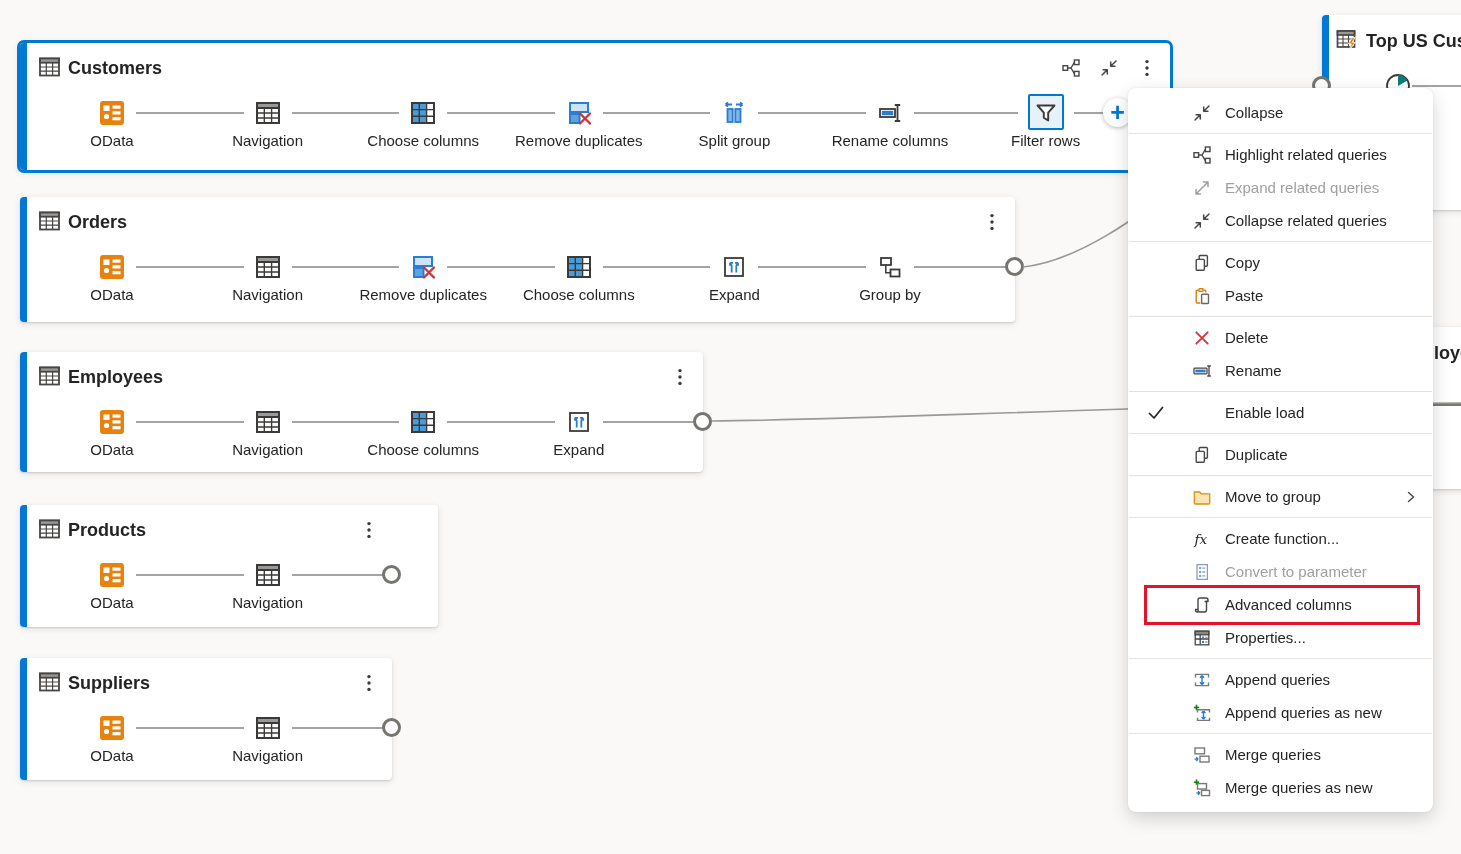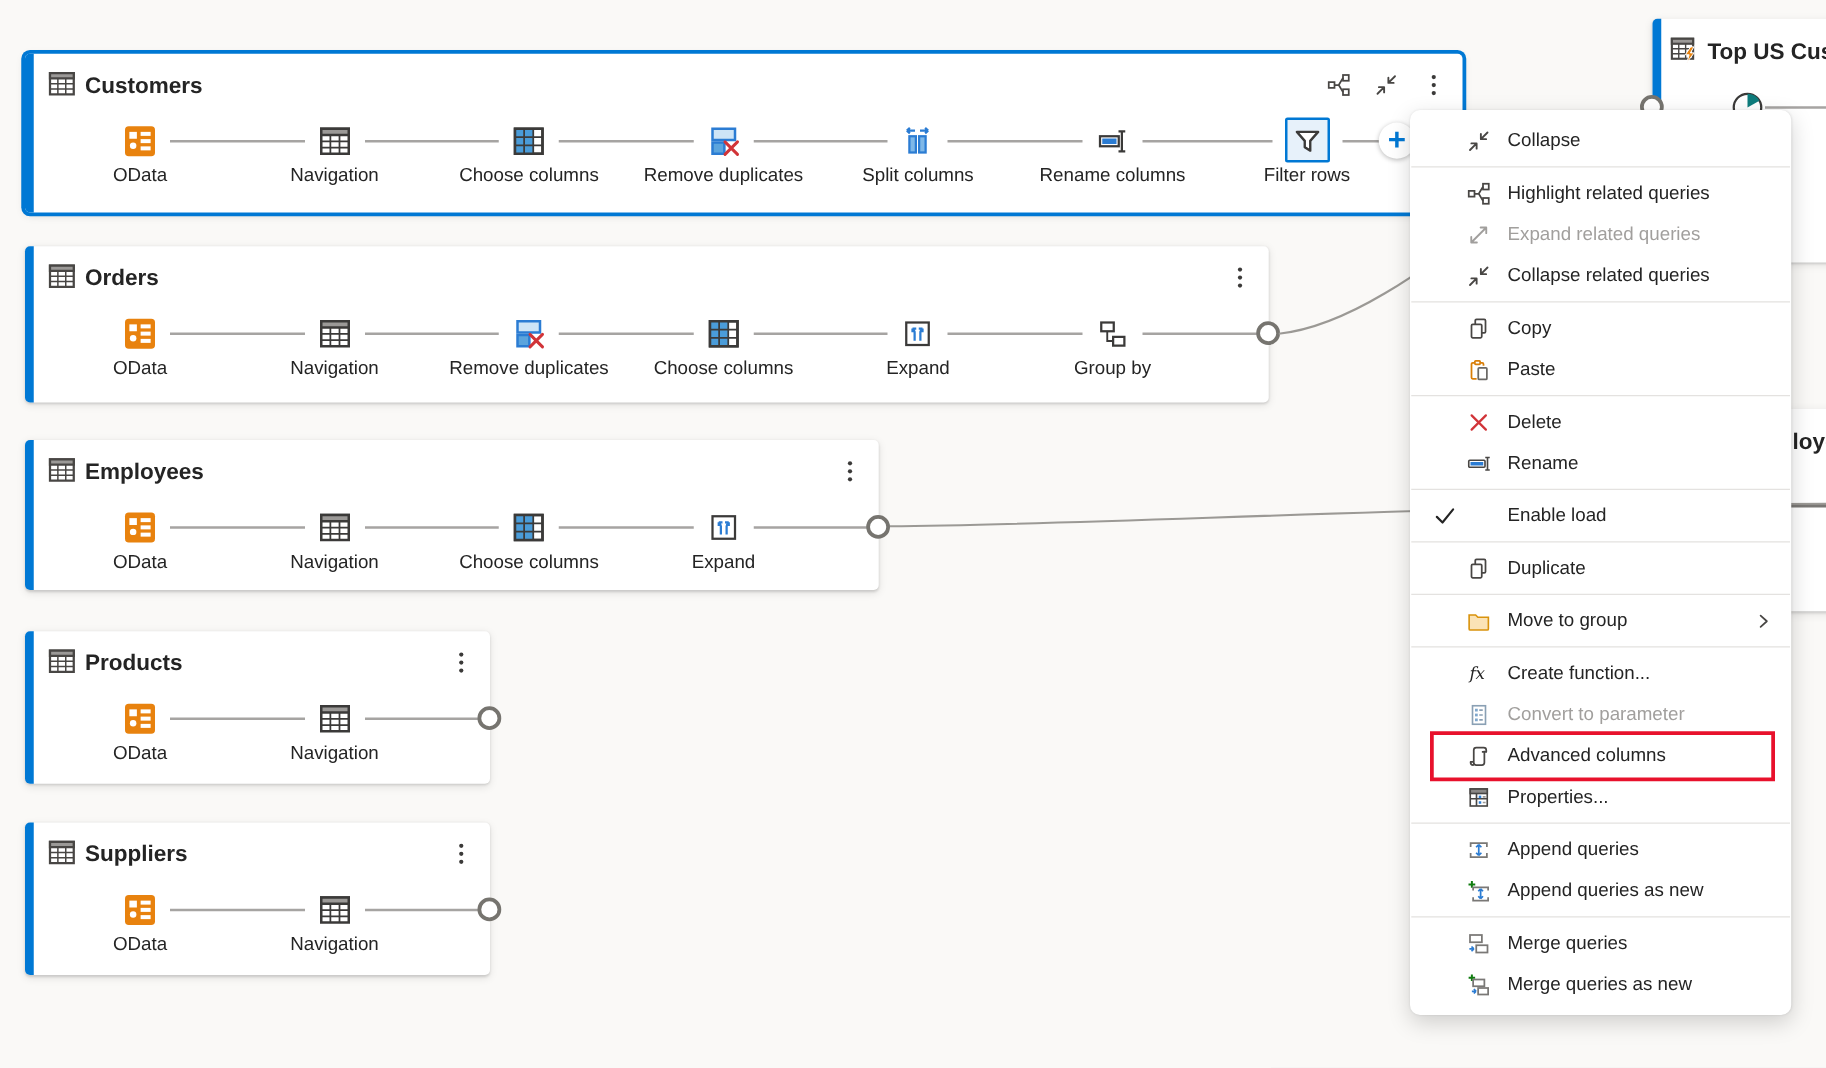--- a/index.html
+++ b/index.html
@@ -16,21 +16,21 @@
   .step-label{position:absolute;top:89px;width:164px;text-align:center;font-size:15px;white-space:nowrap;}
   .sline{position:absolute;height:2px;background:#a6a4a2;top:69px;}
   .port{position:absolute;width:13px;height:13px;border:3px solid #76746f;background:#fff;border-radius:50%;z-index:4;}
   .plusbtn{position:absolute;width:29px;height:29px;border-radius:50%;background:#fff;z-index:5;cursor:pointer;
            box-shadow:0 1px 4px rgba(0,0,0,.28);color:#0078d4;font-size:25px;font-weight:bold;
            display:flex;align-items:center;justify-content:center;line-height:1;}
   .menu{position:absolute;left:1128px;top:88px;width:305px;background:#fff;border-radius:8px;padding:8px 0;z-index:10;
         box-shadow:0 6px 18px rgba(0,0,0,.17),0 0 2px rgba(0,0,0,.10);}
   .mi{position:relative;height:33px;display:flex;align-items:center;padding-left:18px;font-size:15px;cursor:pointer;}
   .mi .chk{width:26px;flex:none;display:flex;align-items:center;}
-  .mi .mic{width:22px;flex:none;display:flex;align-items:center;justify-content:center;margin-right:12px;}
+  .mi .mic{width:22px;flex:none;display:flex;align-items:center;justify-content:center;margin-right:12px;margin-left:19px;}
   .mi .lbl{flex:1;white-space:nowrap;}
   .mi .chev{position:absolute;right:12px;top:7px;width:20px;height:20px;}
   .mi.disabled{color:#a19f9d;cursor:default;justify-content:space-between;}
   .msep{height:1px;background:#e4e2e0;margin:4px 1px;}
   .redframe{position:absolute;left:16px;right:13px;top:-3px;bottom:-4px;border:3px solid #e8112c;pointer-events:none;z-index:11;}
   #wires{position:absolute;left:0;top:0;z-index:3;pointer-events:none;}
   .fragline{position:absolute;left:0;right:0;height:3px;background:#7a7875;}
 </style>
 </head>
 <body>
@@ -114,21 +114,21 @@
         <span class="step-label" style="left:476.79999999999995px">Remove duplicates</span>
         <div class="sline" style="left:582.8px;width:107.60000000000002px"></div>
         <span class="step-icon" style="left:701.4px"><svg width="26" height="26" viewBox="0 0 26 26">
             <g stroke="#2b7cd3" stroke-width="1.8" fill="none">
               <path d="M11 4.5 H4.5 M4.5 4.5 l2.4 -2.2 M4.5 4.5 l2.4 2.2"></path>
               <path d="M15 4.5 h6.5 M21.5 4.5 l-2.4 -2.2 M21.5 4.5 l-2.4 2.2"></path>
             </g>
             <rect x="6.5" y="9" width="5.2" height="13" fill="#7fb8e8" stroke="#2b7cd3" stroke-width="1.8"></rect>
             <rect x="14.3" y="9" width="5.2" height="13" fill="#7fb8e8" stroke="#2b7cd3" stroke-width="1.8"></rect>
           </svg></span>
-        <span class="step-label" style="left:632.4px">Split columns</span>
+        <span class="step-label" style="left:632.4px">Split group</span>
         <div class="sline" style="left:738.4px;width:107.60000000000002px"></div>
         <span class="step-icon" style="left:857px"><svg width="26" height="26" viewBox="0 0 26 26">
             <rect x="3" y="9" width="15" height="8" fill="#fff" stroke="#3b3a39" stroke-width="1.8"></rect>
             <rect x="4.8" y="10.8" width="11.4" height="4.4" fill="#2b7cd3"></rect>
             <path d="M20.5 5 v16 M17.8 5 h5.4 M17.8 21 h5.4" stroke="#3b3a39" stroke-width="1.8" fill="none"></path>
           </svg></span>
         <span class="step-label" style="left:788px">Rename columns</span>
         <div class="sline" style="left:894px;width:103.59999999999991px"></div>
         <div class="selbox" style="left:1007.5999999999999px"></div>
         <span class="step-icon" style="left:1012.5999999999999px"><svg width="26" height="26" viewBox="0 0 26 26">
@@ -269,21 +269,21 @@
             <rect x="4" y="4" width="18" height="18" fill="#fff" stroke="#3b3a39" stroke-width="1.8"></rect>
             <g stroke="#2b7cd3" stroke-width="1.8" fill="none">
               <path d="M10.7 18.5 V12 C10.7 10.5 9.8 9.8 9 8.8 M9 8.8 v3 M9 8.8 h3"></path>
               <path d="M15.3 18.5 V12 C15.3 10.5 16.2 9.8 17 8.8 M17 8.8 v3 M17 8.8 h-3"></path>
             </g>
           </svg></span>
         <span class="step-label" style="left:476.79999999999995px">Expand</span>
         <div class="sline" style="left:582.8px;width:92.20000000000005px"></div>
         <div class="port" style="left:673px;top:60px"></div>
       </div>
-      <div class="card" style="left: 20px; top: 505px; width: 372px; height: 122px;">
+      <div class="card" style="left: 20px; top: 505px; width: 372px; height: 122px; padding-left: 46px;">
         <div class="accent"></div>
         <span class="tblico"><svg width="24" height="24" viewBox="0 0 24 24" xmlns="http://www.w3.org/2000/svg">
             <g stroke="#484644">
               <rect x="2" y="3.5" width="19" height="17" fill="#fff" stroke-width="1.8"></rect>
               <rect x="2" y="3.5" width="19" height="4.2" fill="#9b9997" stroke-width="1.8"></rect>
               <path d="M8.3 7.7 V20.5 M14.6 7.7 V20.5 M2 12 h19 M2 16.2 h19" stroke-width="1.2" fill="none"></path>
             </g>
           </svg></span>
         <span class="card-title">Products</span>
         <span class="hicon" style="left:337px">

